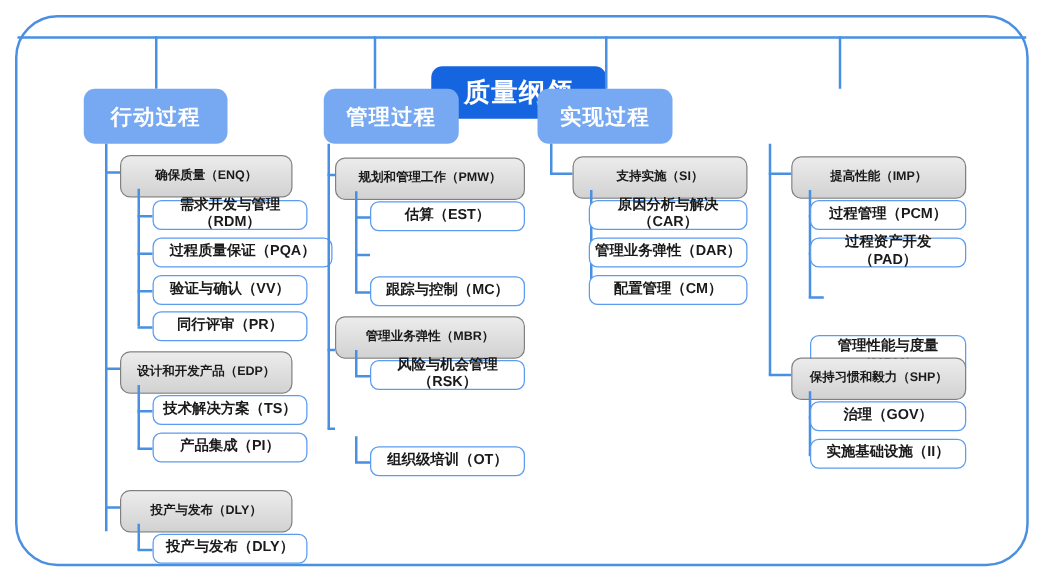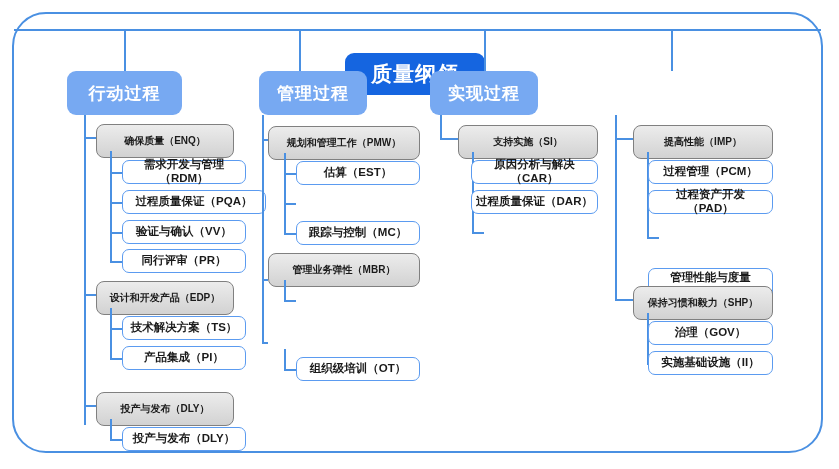--- a/index.html
+++ b/index.html
@@ -201,42 +201,44 @@
   <div class="stub" style="left:284px; top:203px; width:12px;"></div>
 
   <div class="stub" style="left:284px; top:233px; width:12px;"></div>
   <div class="node-child" style="left:296px; top:221px; width:124px; height:24px;">跟踪与控制（MC）</div>
 
   <div class="stub" style="left:262px; top:279px; width:6px;"></div>
   <div class="node-parent" style="left:268px; top:253px; width:152px; height:27px;">管理业务弹性（MBR）</div>
   <div class="spine" style="left:284px; top:280px; height:21px;"></div>
 
   <div class="stub" style="left:284px; top:300px; width:12px;"></div>
+  <div class="node-child" style="left:296px; top:288px; width:124px; height:24px;">风险与机会管理（RSK）</div>
 
   <div class="stub" style="left:262px; top:342px; width:6px;"></div>
   <div class="spine" style="left:284px; top:349px; height:21px;"></div>
 
   <div class="stub" style="left:284px; top:369px; width:12px;"></div>
   <div class="node-child" style="left:296px; top:357px; width:124px; height:24px;text-align:center;">组织级培训（OT）</div>
 
   <div class="header-drop" style="left:484px; top:29px; height:42px;"></div>
   <div class="col-header" style="left:430px; top:71px; width:108px;">实现过程</div>
   <div class="spine" style="left:440px; top:115px; height:25px;"></div>
 
   <div class="stub" style="left:440px; top:138px; width:18px;"></div>
   <div class="node-parent" style="left:458px; top:125px; width:140px; height:27px;">支持实施（SI）</div>
   <div class="spine" style="left:472px; top:152px; height:81px;"></div>
 
   <div class="stub" style="left:472px; top:172px; width:12px;"></div>
   <div class="node-child" style="left:471px; top:160px; width:127px; height:24px;">原因分析与解决（CAR）</div>
 
   <div class="stub" style="left:472px; top:202px; width:12px;"></div>
-  <div class="node-child" style="left:471px; top:190px; width:127px; height:24px;">过程质量保证（DAR）</div>
+  <div class="node-child" style="left:471px; top:190px; width:127px; height:24px;">管理业务弹性（DAR）</div>
 
   <div class="stub" style="left:472px; top:232px; width:12px;"></div>
+  <div class="node-child" style="left:471px; top:220px; width:127px; height:24px;">配置管理（CM）</div>
 
   <div class="header-drop" style="left:671px; top:29px; height:42px;"></div>
   <div class="spine" style="left:615px; top:115px; height:185px;"></div>
 
   <div class="stub" style="left:615px; top:138px; width:18px;"></div>
   <div class="node-parent" style="left:633px; top:125px; width:140px; height:27px;">提高性能（IMP）</div>
   <div class="spine" style="left:647px; top:152px; height:86px;"></div>
 
   <div class="stub" style="left:647px; top:172px; width:12px;"></div>
   <div class="node-child" style="left:648px; top:160px; width:125px; height:24px;">过程管理（PCM）</div>

